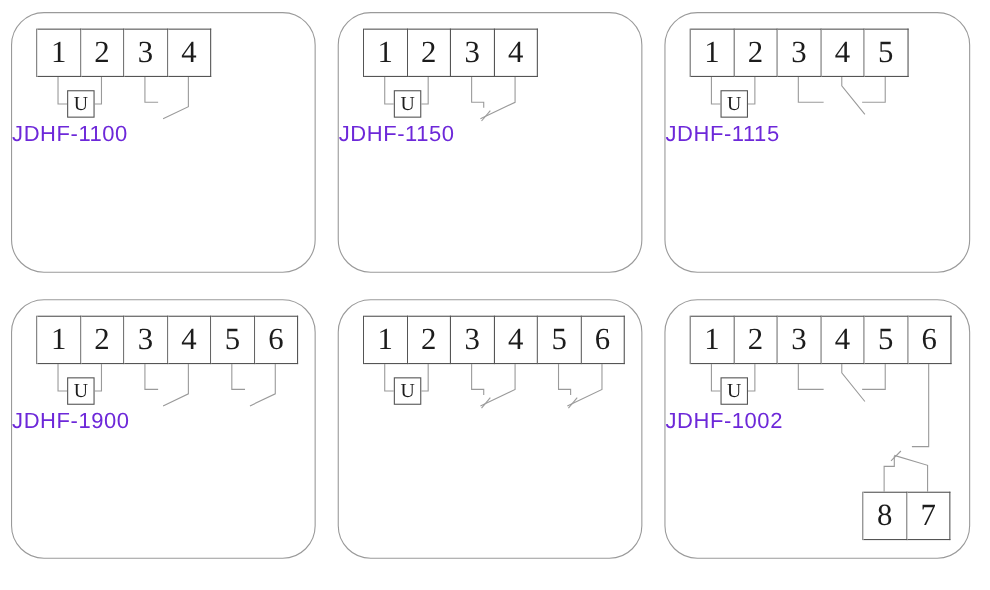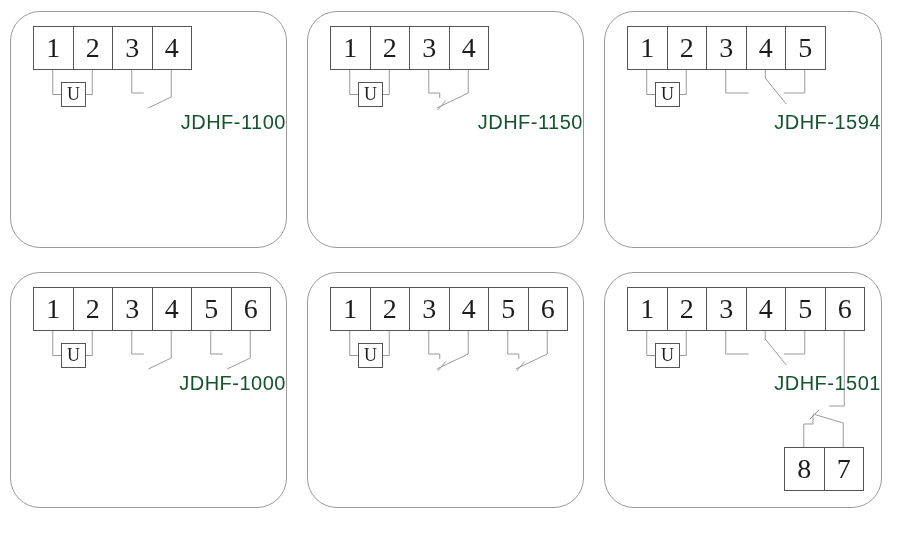--- a/index.html
+++ b/index.html
@@ -30,22 +30,22 @@
     border-left:1px solid #555555;
   }
   .ubox{
     position:absolute;left:50px;top:70px;width:25px;height:25px;
     box-sizing:border-box;border:1px solid #555555;background:#ffffff;
     display:flex;align-items:center;justify-content:center;
     font-family:"Liberation Serif","DejaVu Serif",serif;
     font-size:18px;color:#1c1c1c;
   }
   .model{
-    position:absolute;top:99px;left:0;right:0;text-align:right;
-    font-size:20px;letter-spacing:0.5px;color:#14532d;
+    position:absolute;top:99px;left:0;right:0;text-align:left;
+    font-size:20px;letter-spacing:0.5px;color:#6d28d9;
   }
   
   .p1{left:10px;top:11px;width:277px;height:237px;}
   .p2{left:307px;top:11px;width:277px;height:237px;}
   .p3{left:604px;top:11px;width:278px;height:237px;}
   .p4{left:10px;top:272px;width:277px;height:236px;}
   .p5{left:307px;top:272px;width:277px;height:236px;}
   .p6{left:604px;top:272px;width:278px;height:236px;}
 </style>
 </head>
@@ -103,21 +103,21 @@
     <div class="terms">
       <div class="cell">1</div>
       <div class="cell">2</div>
       <div class="cell">3</div>
       <div class="cell">4</div>
       <div class="cell">5</div>
     </div>
     <div class="ubox">
       <span>U</span>
     </div>
-    <div class="model">JDHF-1594</div>
+    <div class="model">JDHF-1115</div>
   </section>
 
   <section class="panel p4">
     <svg class="wires" width="276" height="234">
       <path d="M41.75 58 V82.5 H50"></path>
       <path d="M81.25 58 V82.5 H75"></path>
       <path d="M120.75 58 V81 H132.75"></path>
       <path d="M160.25 58 V85 L137.25 96"></path>
       <path d="M199.75 58 V81 H211.75"></path>
       <path d="M239.25 58 V85 L216.25 96"></path>
@@ -126,21 +126,21 @@
       <div class="cell">1</div>
       <div class="cell">2</div>
       <div class="cell">3</div>
       <div class="cell">4</div>
       <div class="cell">5</div>
       <div class="cell">6</div>
     </div>
     <div class="ubox">
       <span>U</span>
     </div>
-    <div class="model">JDHF-1000</div>
+    <div class="model">JDHF-1900</div>
   </section>
 
   <section class="panel p5">
     <svg class="wires" width="276" height="234">
       <path d="M41.75 58 V82.5 H50"></path>
       <path d="M81.25 58 V82.5 H75"></path>
       <path d="M120.75 58 V81 H131.75 V86"></path>
       <path d="M160.25 58 V81 L128.75 96"></path>
       <path d="M129.75 98 L137.75 88.5"></path>
       <path d="M199.75 58 V81 H210.75 V86"></path>
@@ -180,16 +180,16 @@
       <div class="cell">5</div>
       <div class="cell">6</div>
     </div>
     <div class="terms2">
       <div class="cell">8</div>
       <div class="cell">7</div>
     </div>
     <div class="ubox">
       <span>U</span>
     </div>
-    <div class="model">JDHF-1501</div>
+    <div class="model">JDHF-1002</div>
   </section>
 
 </div>
 
 </body></html>

